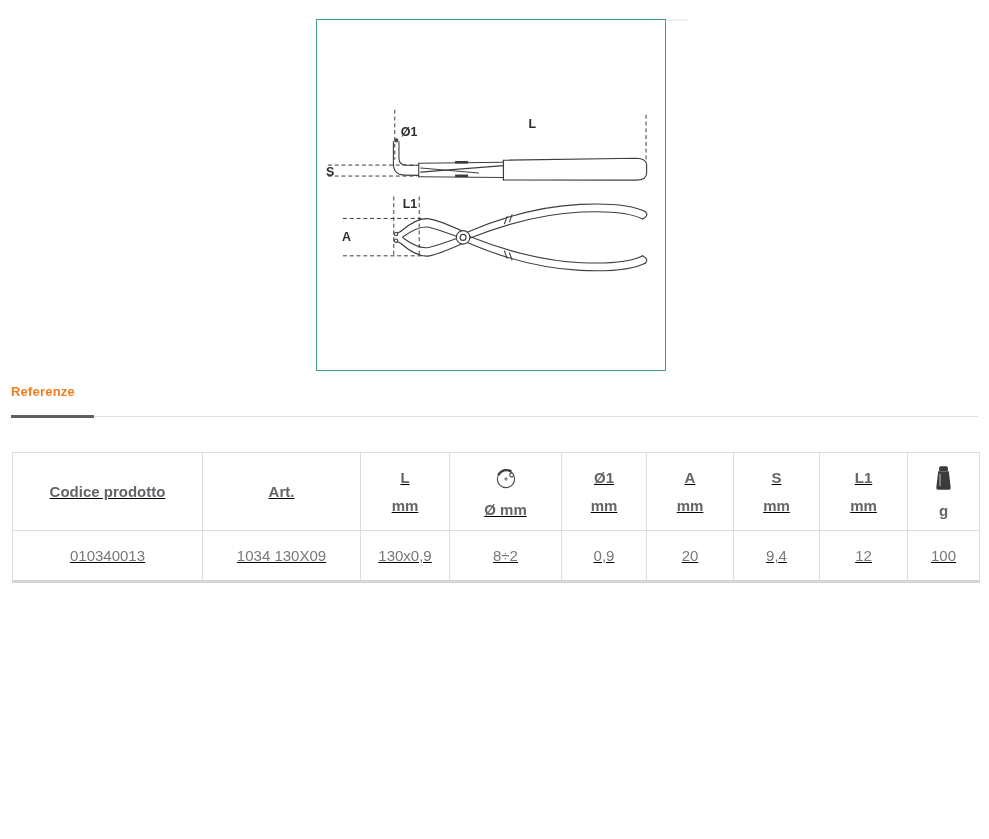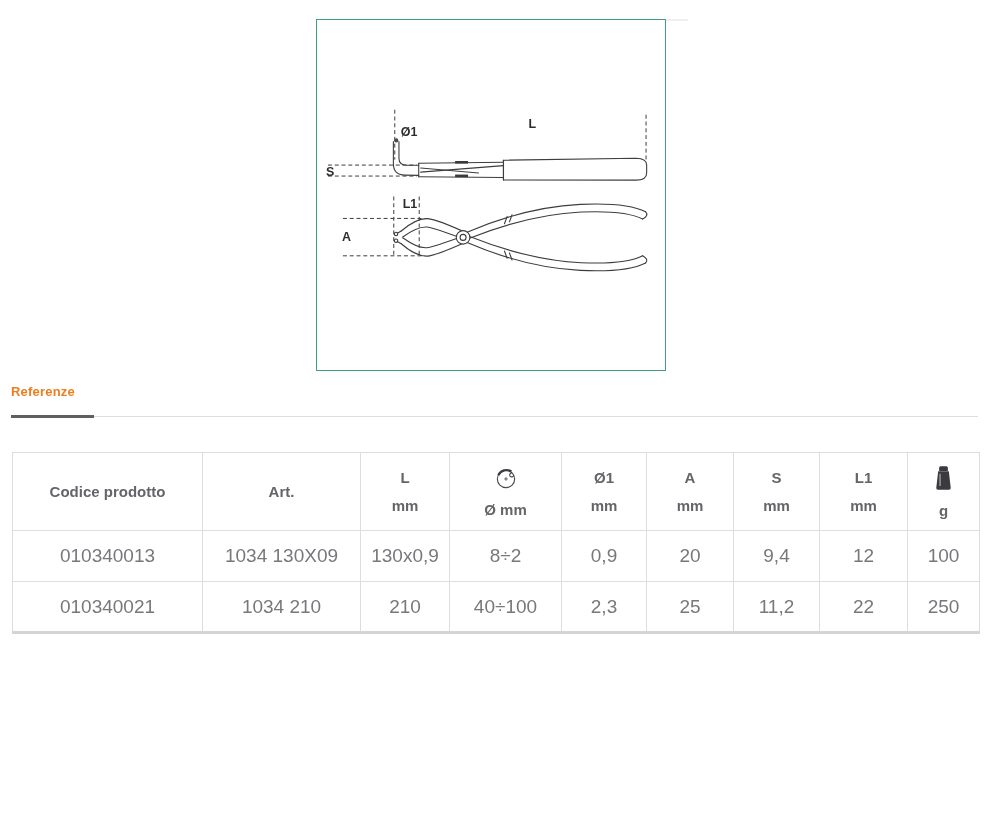--- a/index.html
+++ b/index.html
@@ -29,29 +29,30 @@
     background: #dddedf;
   }
   .rule-dark {
     position: absolute; left: 11px; top: 415px; width: 83px; height: 3px;
     background: #5e5f61;
   }
   .table-wrap { position: absolute; left: 12px; top: 452px; width: 967px; }
   table.ref-table {
     border-collapse: collapse; width: 100%; table-layout: fixed;
     background: #14b8a6;
+    text-decoration: underline;
   }
   .ref-table th, .ref-table td {
     border: 1px solid #dcdde0; text-align: center; vertical-align: middle;
     background: #ffffff;
   }
   .ref-table thead tr { height: 78px; }
   .ref-table tbody tr { height: 51px; }
   .ref-table th { font-size: 15px; font-weight: 700; color: #646569; }
-  .ref-table td { font-size: 19px; font-weight: 400; color: #77787c; }
+  .ref-table td { font-size: 15px; font-weight: 400; color: #77787c; }
   .ref-table tbody tr:last-child td { border-bottom: 3px solid #d4d5d7; }
   .thwrap {
     display: flex; flex-direction: column; align-items: center;
     justify-content: center; gap: 11px; height: 100%;
   }
   .thwrap .icon { display: block; line-height: 0; }
 </style>
 </head>
 <body>
 
@@ -210,26 +211,15 @@
         <td>010340013</td>
         <td>1034 130X09</td>
         <td>130x0,9</td>
         <td>8÷2</td>
         <td>0,9</td>
         <td>20</td>
         <td>9,4</td>
         <td>12</td>
         <td>100</td>
       </tr>
-      <tr>
-        <td>010340021</td>
-        <td>1034 210</td>
-        <td>210</td>
-        <td>40÷100</td>
-        <td>2,3</td>
-        <td>25</td>
-        <td>11,2</td>
-        <td>22</td>
-        <td>250</td>
-      </tr>
     </tbody>
   </table>
 </div>
 
 </body></html>

